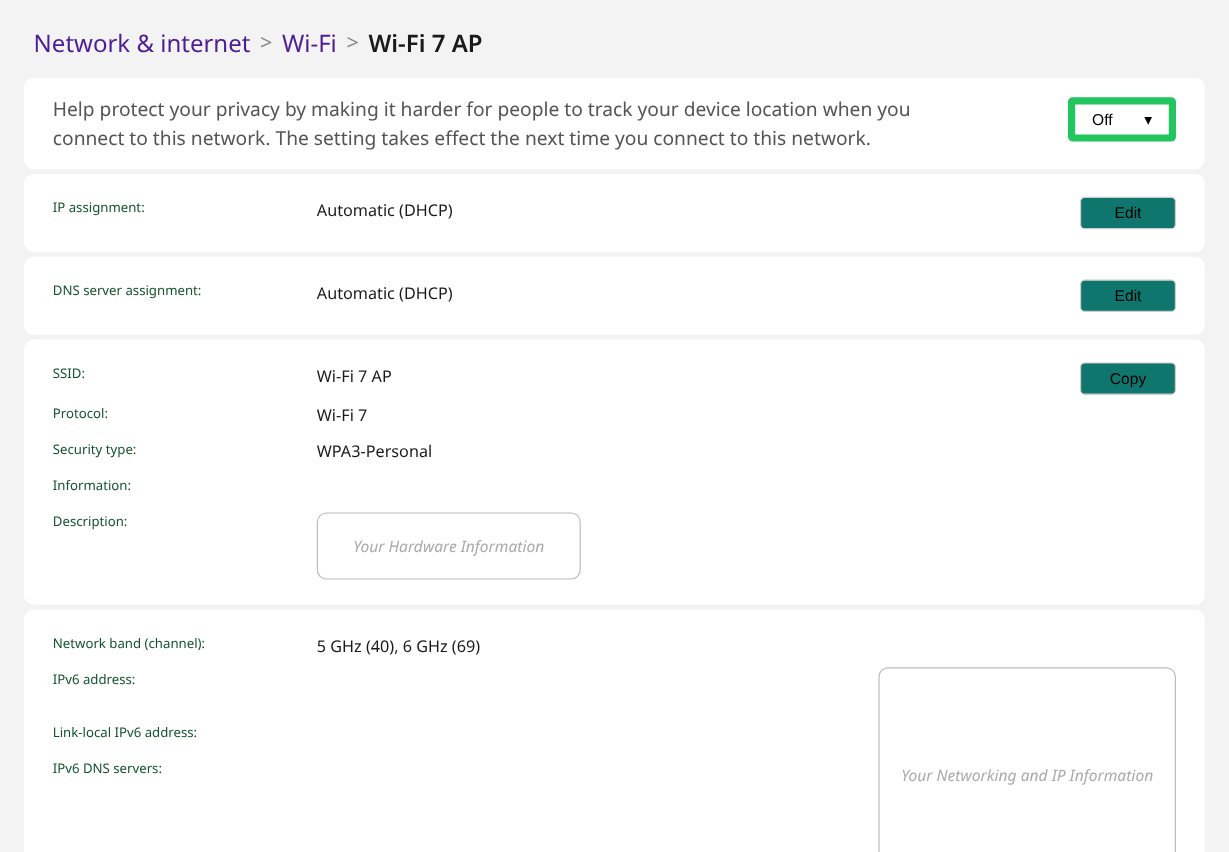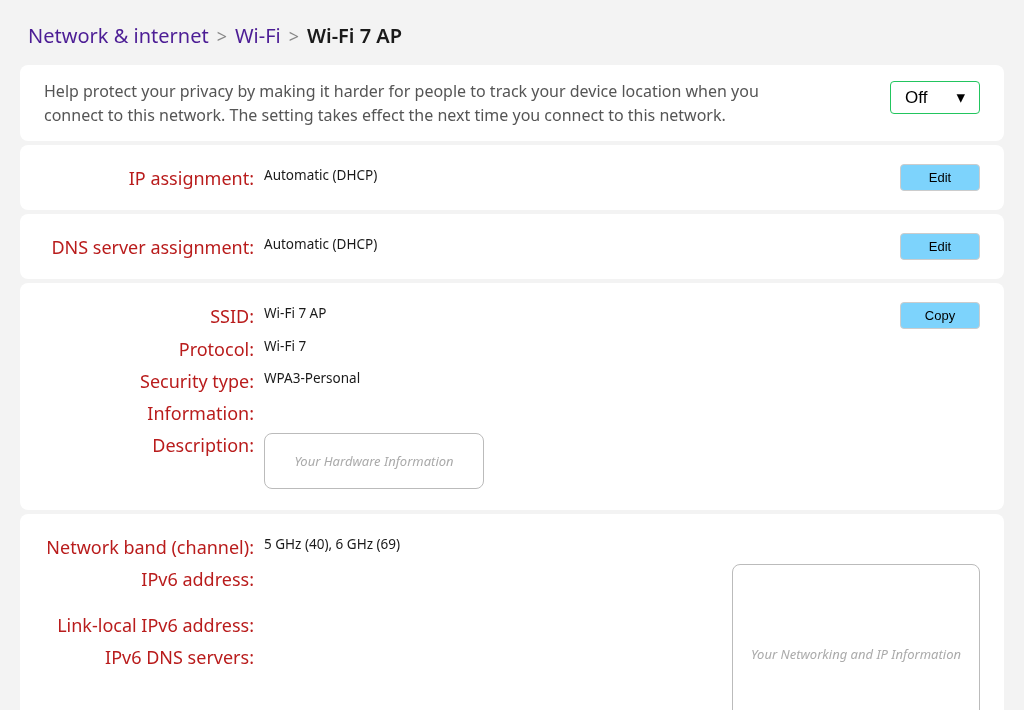--- a/index.html
+++ b/index.html
@@ -53,27 +53,26 @@
       font-weight: 500;
       margin-bottom: 4px;
     }
     .hardware-desc {
       font-size: 16px;
       color: #555;
       line-height: 1.5;
     }
     .dropdown-btn {
       display: flex;
-      align-items: center;
       gap: 8px;
       padding: 5px 14px;
-      border: 1px solid #22c55e;
+      border: 6px solid #22c55e;
       border-radius: 4px;
       background: #fff;
-      font-size: 17px;
+      font-size: 13px;
       cursor: pointer;
       white-space: nowrap;
       margin-left: 16px;
       margin-top: 2px;
       min-width: 90px;
       justify-content: space-between;
     }
 
     
     .props-section {
@@ -83,40 +82,39 @@
       margin-bottom: 4px;
     }
     .prop-row {
       display: flex;
       align-items: flex-start;
       min-height: 30px;
       padding: 3px 0;
     }
     .prop-label {
       min-width: 220px;
-      color: #b91c1c;
-      font-size: 18px;
+      color: #14532d;
+      font-size: 11px;
       padding-right: 10px;
       padding-top: 2px;
-      text-align: right;
     }
     .prop-value {
       color: #1a1a1a;
       font-size: 13.5px;
       padding-top: 2px;
       flex: 1;
     }
     .prop-action {
       margin-left: auto;
     }
     .edit-btn, .copy-btn {
       padding: 5px 22px;
       border: 1px solid #ccc;
       border-radius: 4px;
-      background: #7dd3fc;
+      background: #0f766e;
       font-size: 13px;
       cursor: pointer;
       min-width: 80px;
     }
 
     
     .watermark-box {
       border: 1.5px solid #bbb;
       border-radius: 8px;
       padding: 12px 18px;

